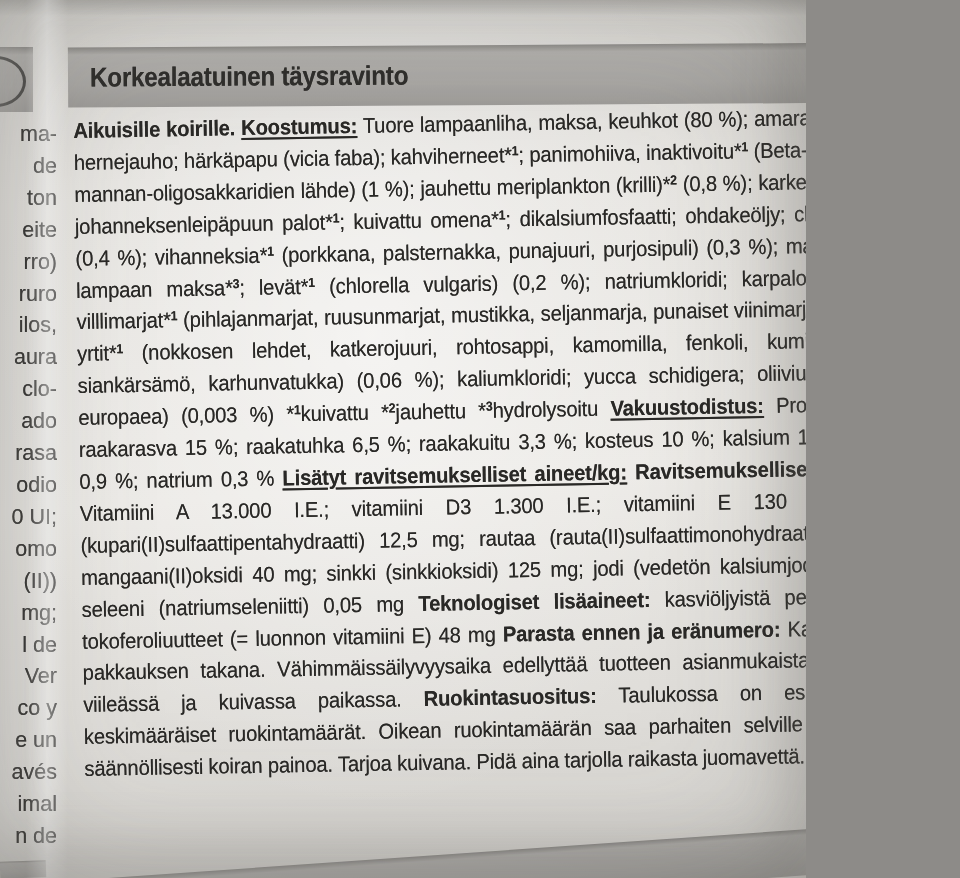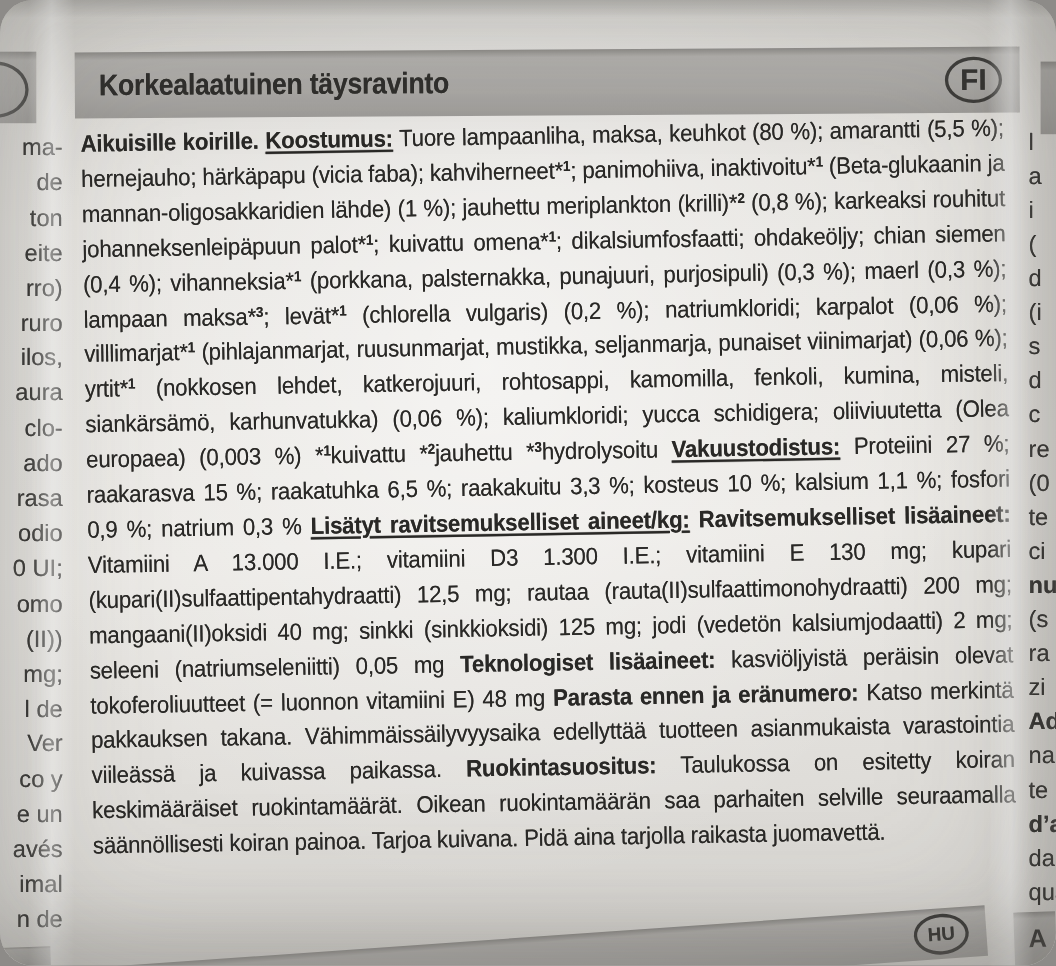--- a/index.html
+++ b/index.html
@@ -1,22 +1,21 @@
 <!DOCTYPE html>
 <html><head>
 <meta charset="utf-8">
 <style>
   html,body{margin:0;padding:0;background:#8d8b88;}
   .photo{
-    position:relative;width:960px;height:878px;overflow:hidden;
+    position:relative;width:806px;height:878px;overflow:hidden;
     font-family:"Liberation Sans",sans-serif;
     background:
       radial-gradient(ellipse at 46% 38%, rgba(255,255,255,.55), rgba(255,255,255,0) 62%),
       linear-gradient(176deg,#d6d4d0 0%,#e5e3df 22%,#eae8e4 55%,#ddDbd7 85%,#d7d5d1 100%);
-    border-radius: 30px;
   }
   .top-shade{position:absolute;top:0;left:0;right:0;height:16px;
     background:linear-gradient(180deg,rgba(110,108,104,.35),rgba(110,108,104,0));}
   .vignette{position:absolute;inset:0;pointer-events:none;
     box-shadow:inset 0 0 150px rgba(80,78,74,.30), inset -14px -26px 60px rgba(80,78,74,.22), inset 10px 0 40px rgba(255,255,255,.25);}
   .gutter{position:absolute;top:0;bottom:0;width:42px;pointer-events:none;
     background:linear-gradient(90deg,rgba(255,255,255,0),rgba(255,255,255,.5),rgba(255,255,255,0));}
   .gutter.gl{left:26px;} .gutter.gr{left:898px;}
 
   .bar{position:absolute;

